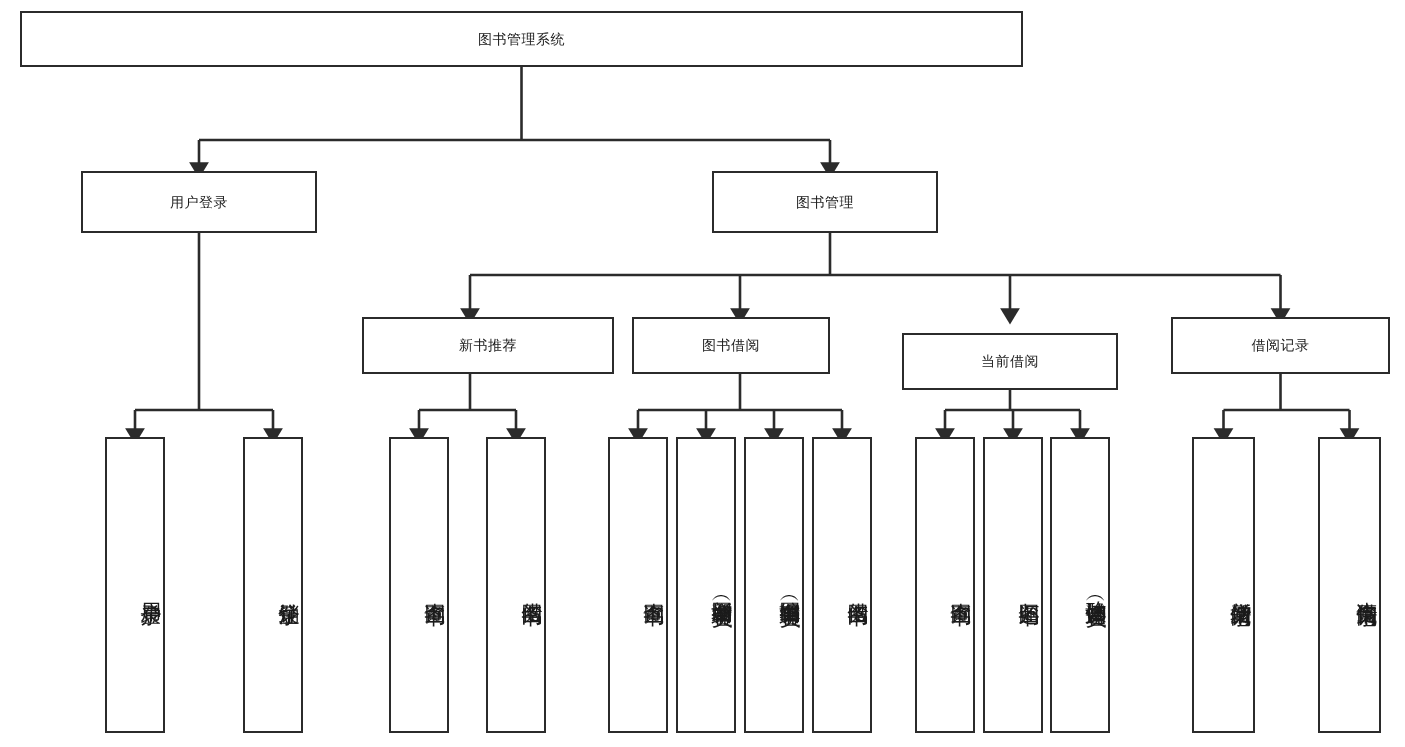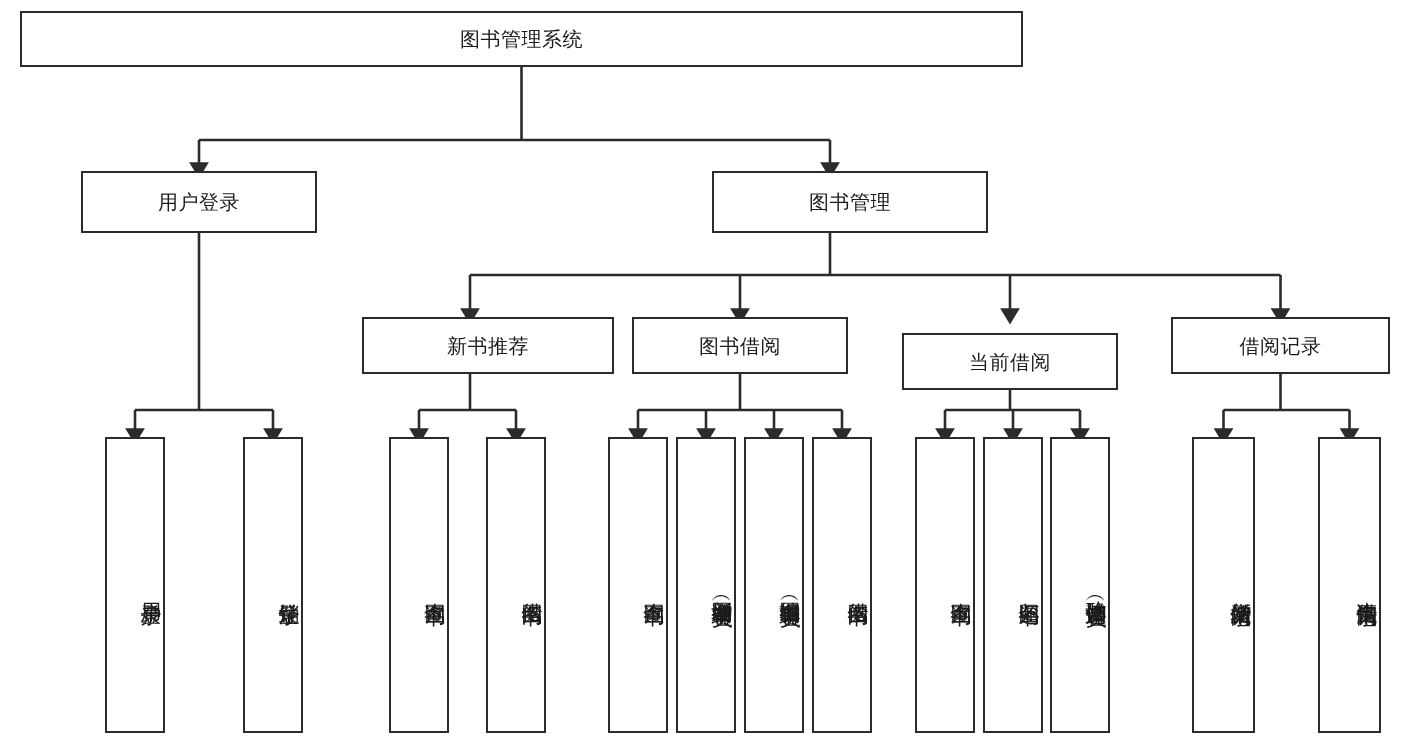--- a/index.html
+++ b/index.html
@@ -27,24 +27,23 @@
     position: absolute;
     box-sizing: border-box;
     border: 2.5px solid #2b2b2b;
     background: #ffffff;
     display: flex;
     align-items: center;
     justify-content: center;
     color: #1b1b1b;
   }
   .node.horizontal {
-    font-size: 20px;
+    font-size: 14px;
     letter-spacing: 0.5px;
     line-height: 1.2;
-    font-family: Liberation Serif, serif;
   }
   .node.vertical {
     writing-mode: vertical-rl;
     text-orientation: upright;
     font-size: 21px;
     line-height: 1.18;
     letter-spacing: 1px;
     align-items: flex-start;
     justify-content: center;
     padding-top: 6px;
@@ -117,27 +116,27 @@
       </g>
   </svg>
 
   <div id="nodes-layer">
       <div class="node horizontal" style="left: 20px; top: 11px; width: 1003px; height: 56px;">
         <span class="node-label">图书管理系统</span>
       </div>
       <div class="node horizontal" style="left: 81px; top: 171px; width: 236px; height: 62px;">
         <span class="node-label">用户登录</span>
       </div>
-      <div class="node horizontal" style="left: 712px; top: 171px; width: 276px; height: 62px;">
+      <div class="node horizontal" style="left: 712px; top: 171px; width: 226px; height: 62px;">
         <span class="node-label">图书管理</span>
       </div>
       <div class="node horizontal" style="left: 362px; top: 317px; width: 252px; height: 57px;">
         <span class="node-label">新书推荐</span>
       </div>
-      <div class="node horizontal" style="left: 632px; top: 317px; width: 216px; height: 57px;">
+      <div class="node horizontal" style="left: 632px; top: 317px; width: 198px; height: 57px;">
         <span class="node-label">图书借阅</span>
       </div>
       <div class="node horizontal" style="left: 902px; top: 317px; width: 216px; height: 57px; margin-top: 16px;">
         <span class="node-label">当前借阅</span>
       </div>
       <div class="node horizontal" style="left: 1171px; top: 317px; width: 219px; height: 57px;">
         <span class="node-label">借阅记录</span>
       </div>
       <div class="node vertical" style="left: 105px; top: 437px; width: 60px; height: 296px;">
         <span class="node-label">用户登录</span>

